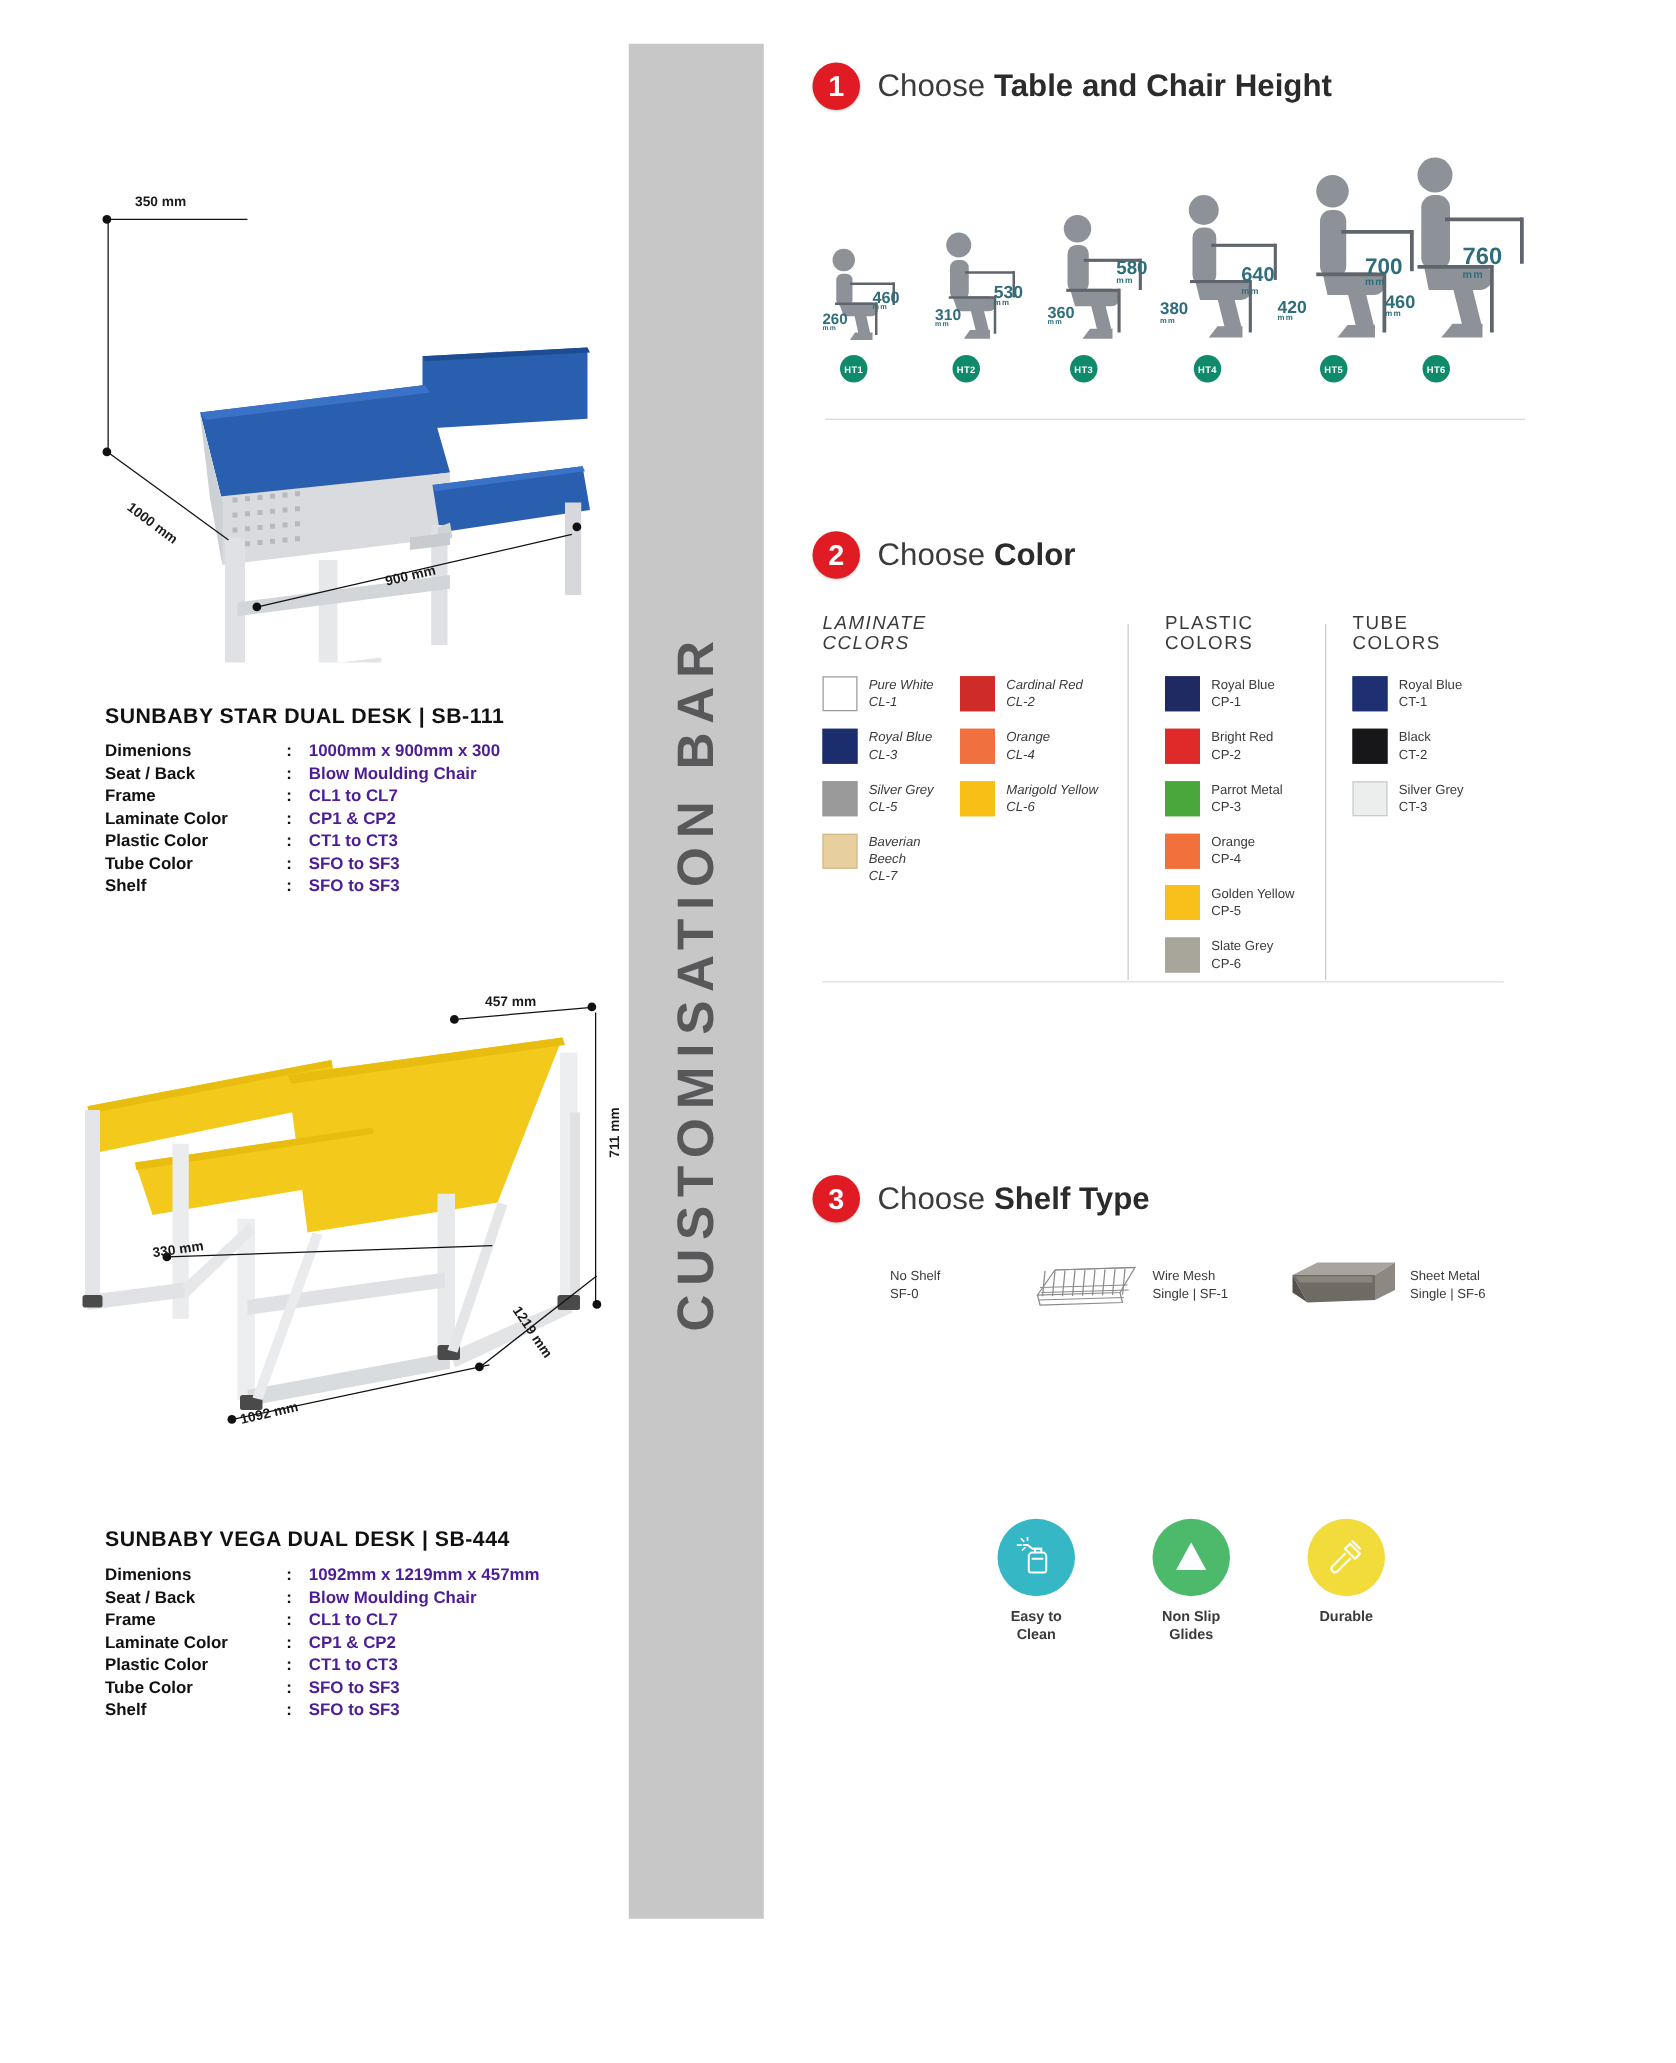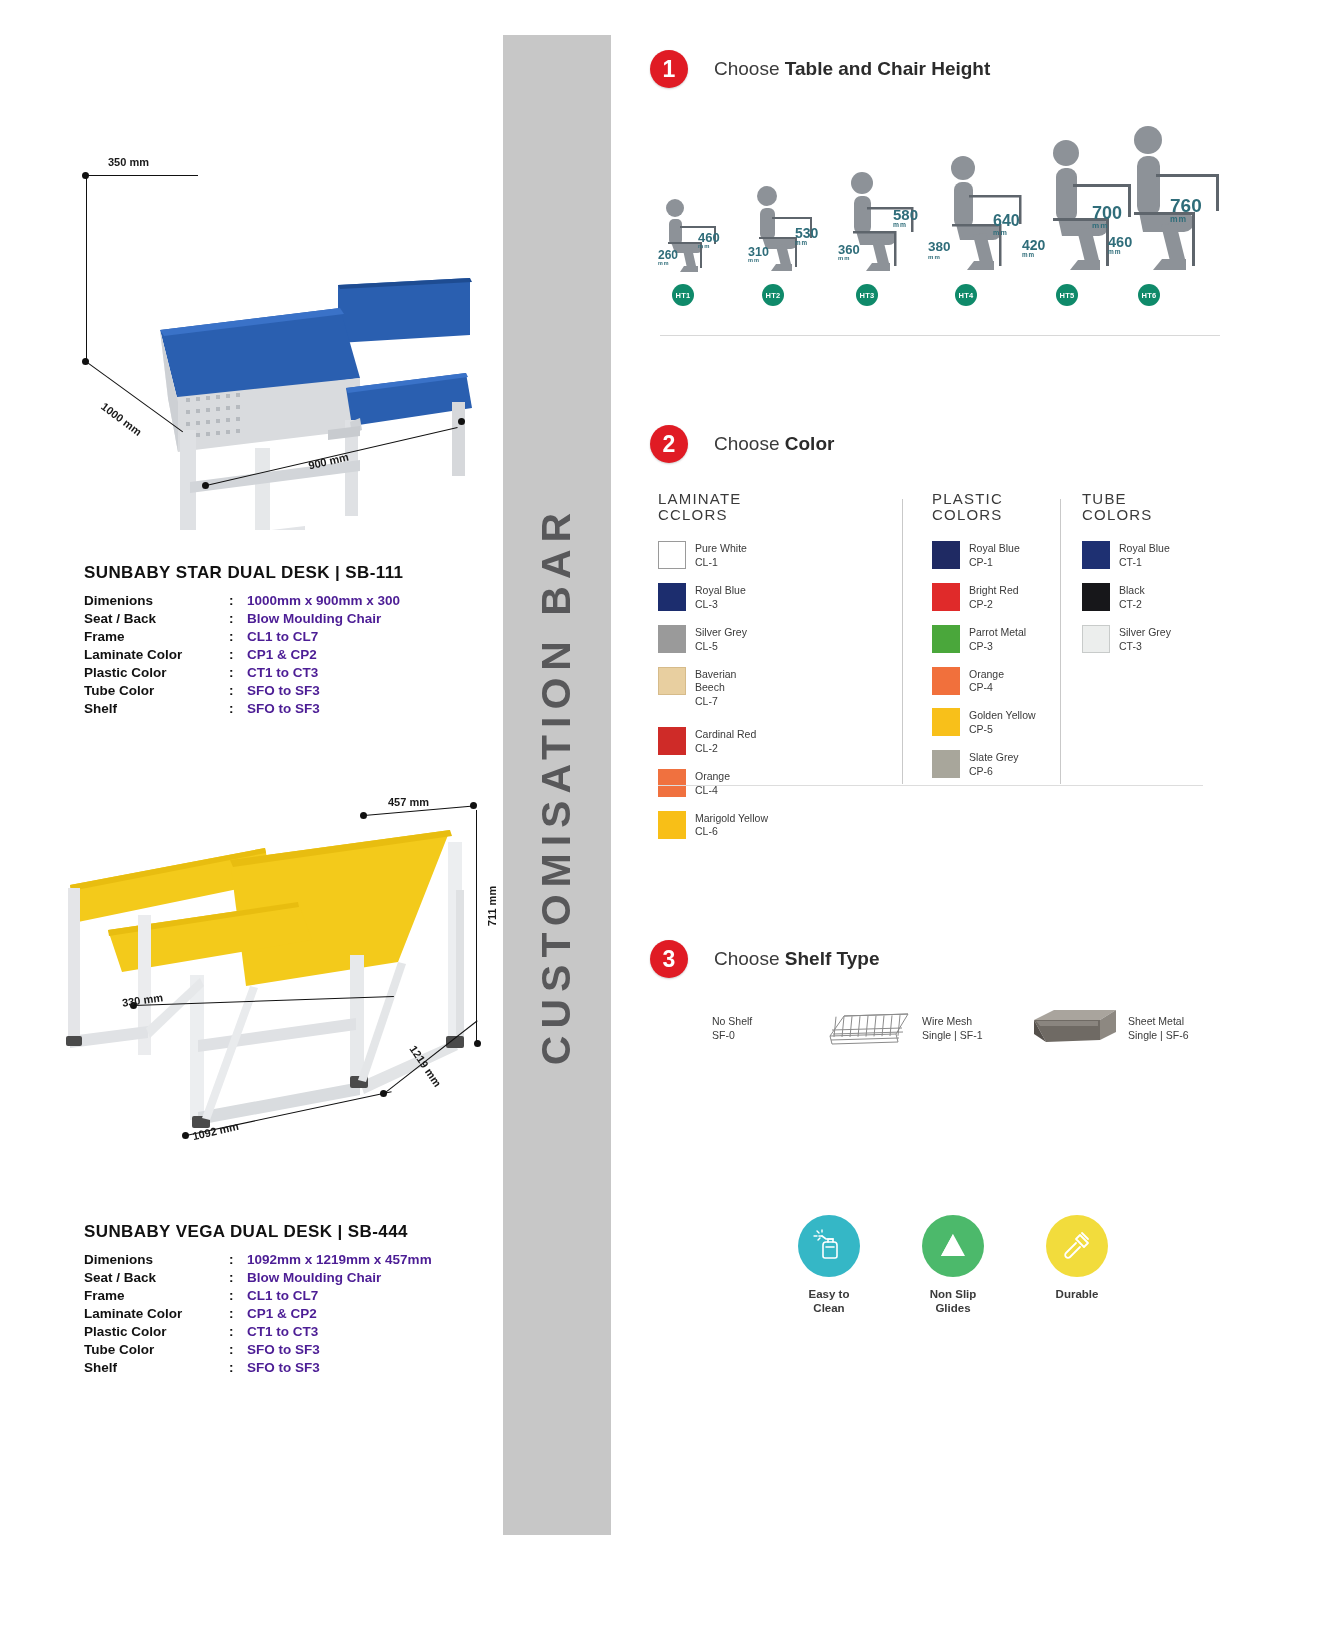--- a/index.html
+++ b/index.html
@@ -66,21 +66,21 @@
 
   .step-head { display: flex; align-items: center; gap: 14px; }
   .step-badge {
     width: 38px; height: 38px; border-radius: 50%;
     background: #e01b24;
     color: #fff; font-size: 23px; font-weight: bold;
     display: flex; align-items: center; justify-content: center;
     font-family: "Liberation Sans", sans-serif;
     box-shadow: 0 1px 2px rgba(0,0,0,.2);
   }
-  .step-title { font-size: 19px; color: #3b3b3b; font-weight: normal; margin-left: 12px; }
+  .step-title { font-size: 25px; color: #3b3b3b; font-weight: normal; }
   .step-title b { font-weight: bold; color: #2b2b2b; }
 
   
   .sec1 { position: absolute; left: 10px; top: 50px; width: 580px; }
   .height-chart { position: relative; margin-top: 18px; height: 200px; width: 565px; }
   .fig { position: absolute; bottom: 30px; }
   .fig svg { display: block; }
   .htag {
     position: absolute; bottom: 0;
     width: 22px; height: 22px; border-radius: 50%;
@@ -460,26 +460,26 @@
   </div>
 
   <div class="sec2">
     <div class="step-head">
       <div class="step-badge">2</div>
       <div class="step-title"><span>Choose </span><b>Color</b></div>
     </div>
 
     <div class="color-area">
 
-      <div class="col-group" style="left:8px; width:255px;">
+      <div class="col-group" style="left:8px; width:255px;font-style:italic;">
         <div class="col-head">
           <div>LAMINATE</div>
           <div>CCLORS</div>
         </div>
-        <div style="display:flex; gap:18px;flex-direction:column;">
+        <div style="display:flex; ">
           <div class="swatch-list" style="width:110px;">
             <div class="swatch-row">
               <div class="sw" style="background:#ffffff;"></div>
               <div class="sw-txt"><span>Pure White</span><span class="code">CL-1</span></div>
             </div>
             <div class="swatch-row">
               <div class="sw" style="background:#1c2d6e; border-color:#1c2d6e;"></div>
               <div class="sw-txt"><span>Royal Blue</span><span class="code">CL-3</span></div>
             </div>
             <div class="swatch-row">

